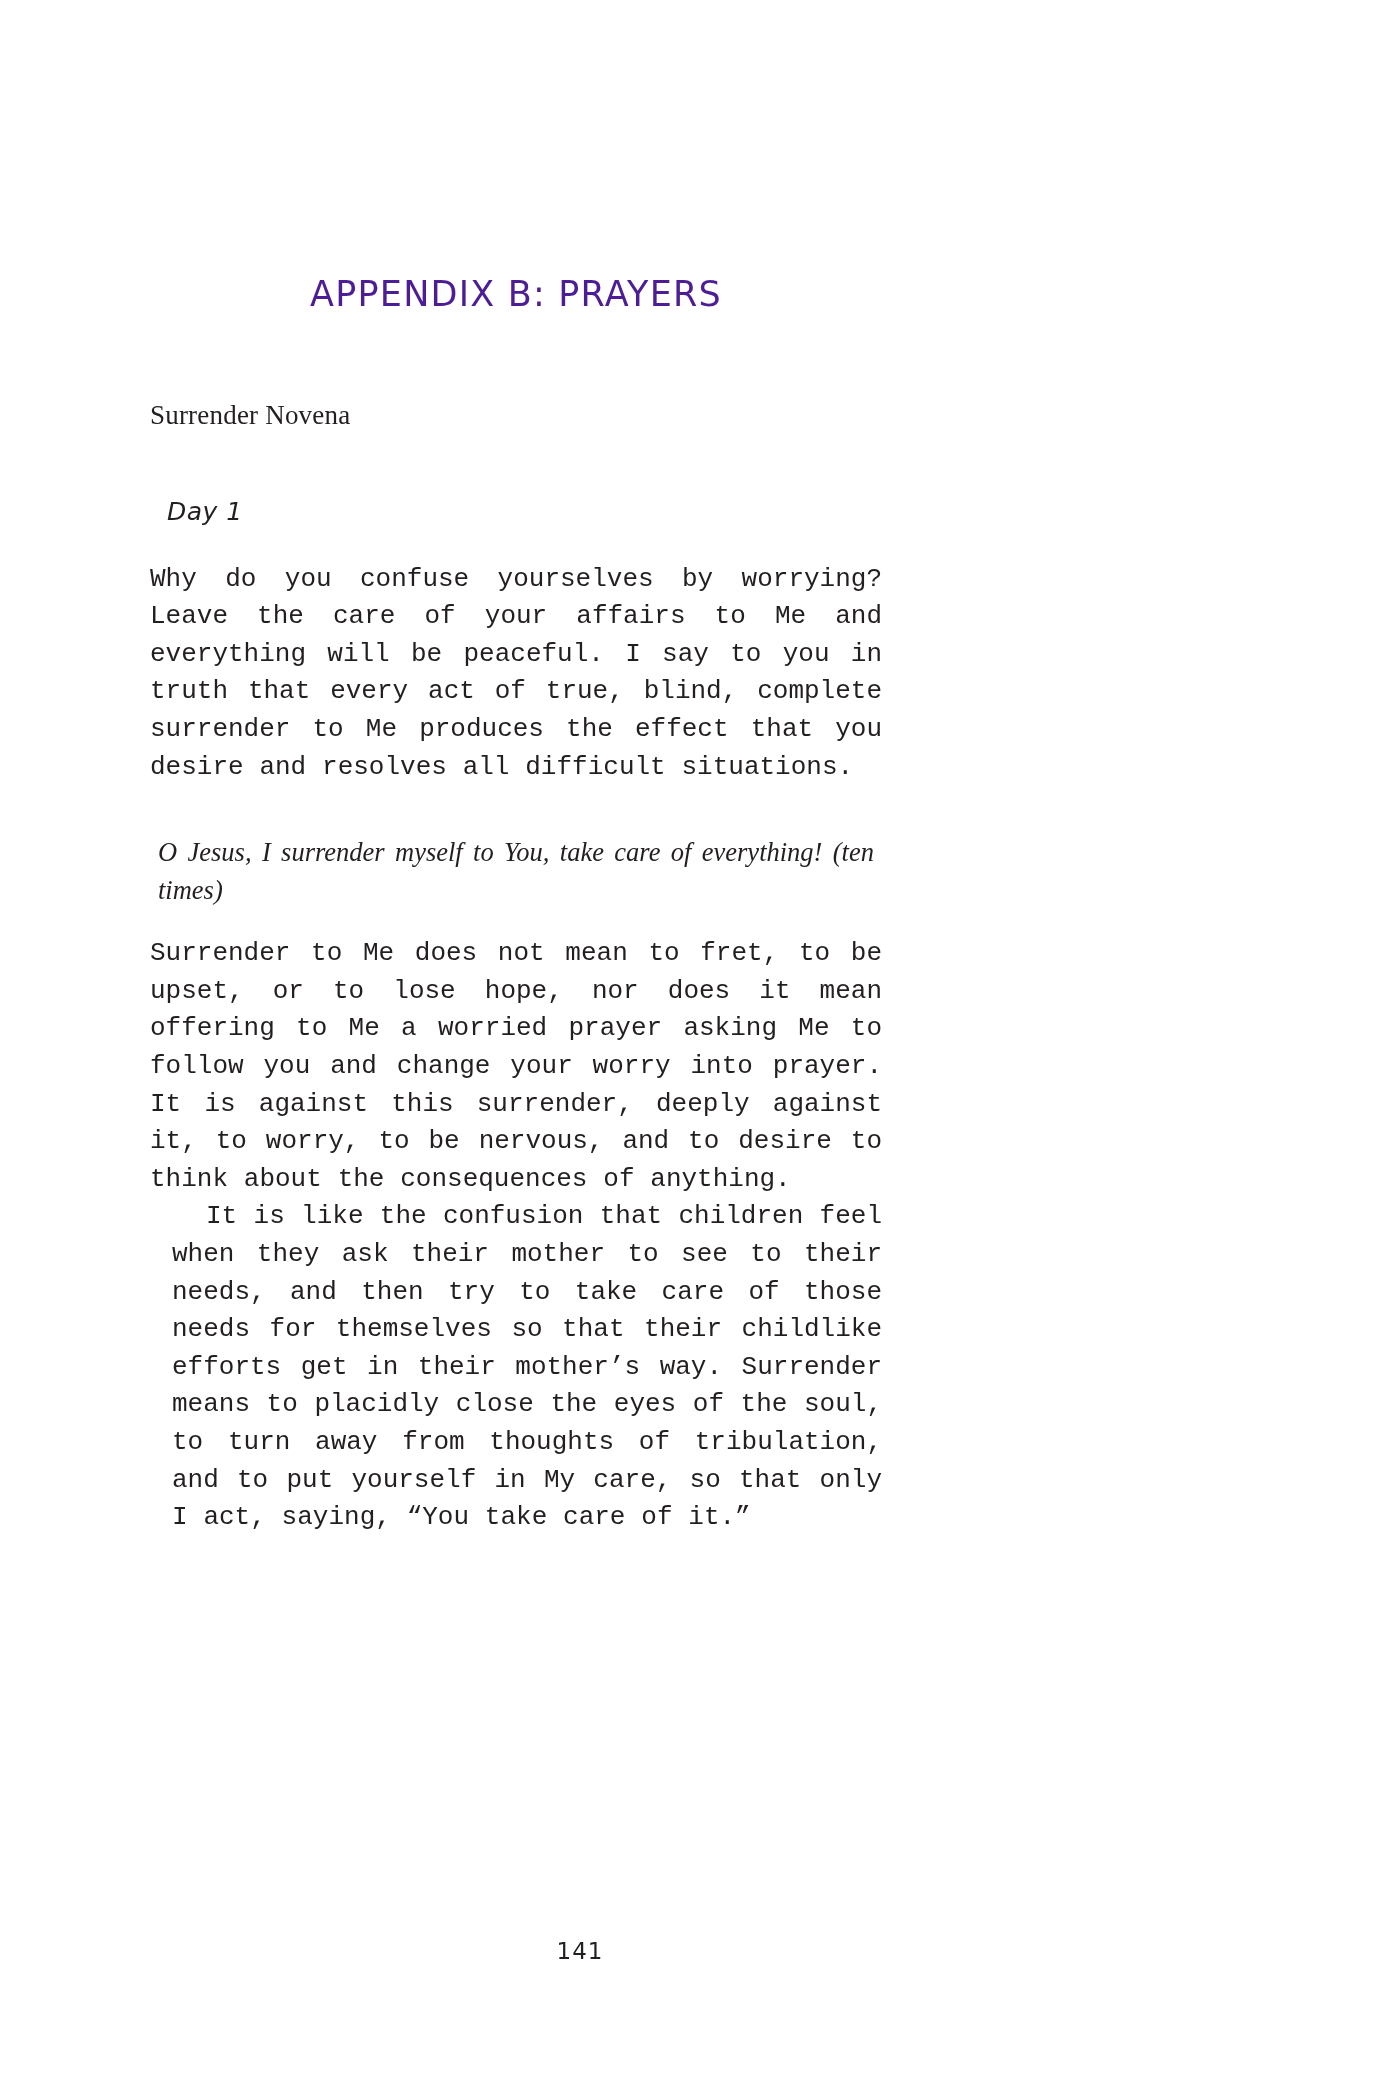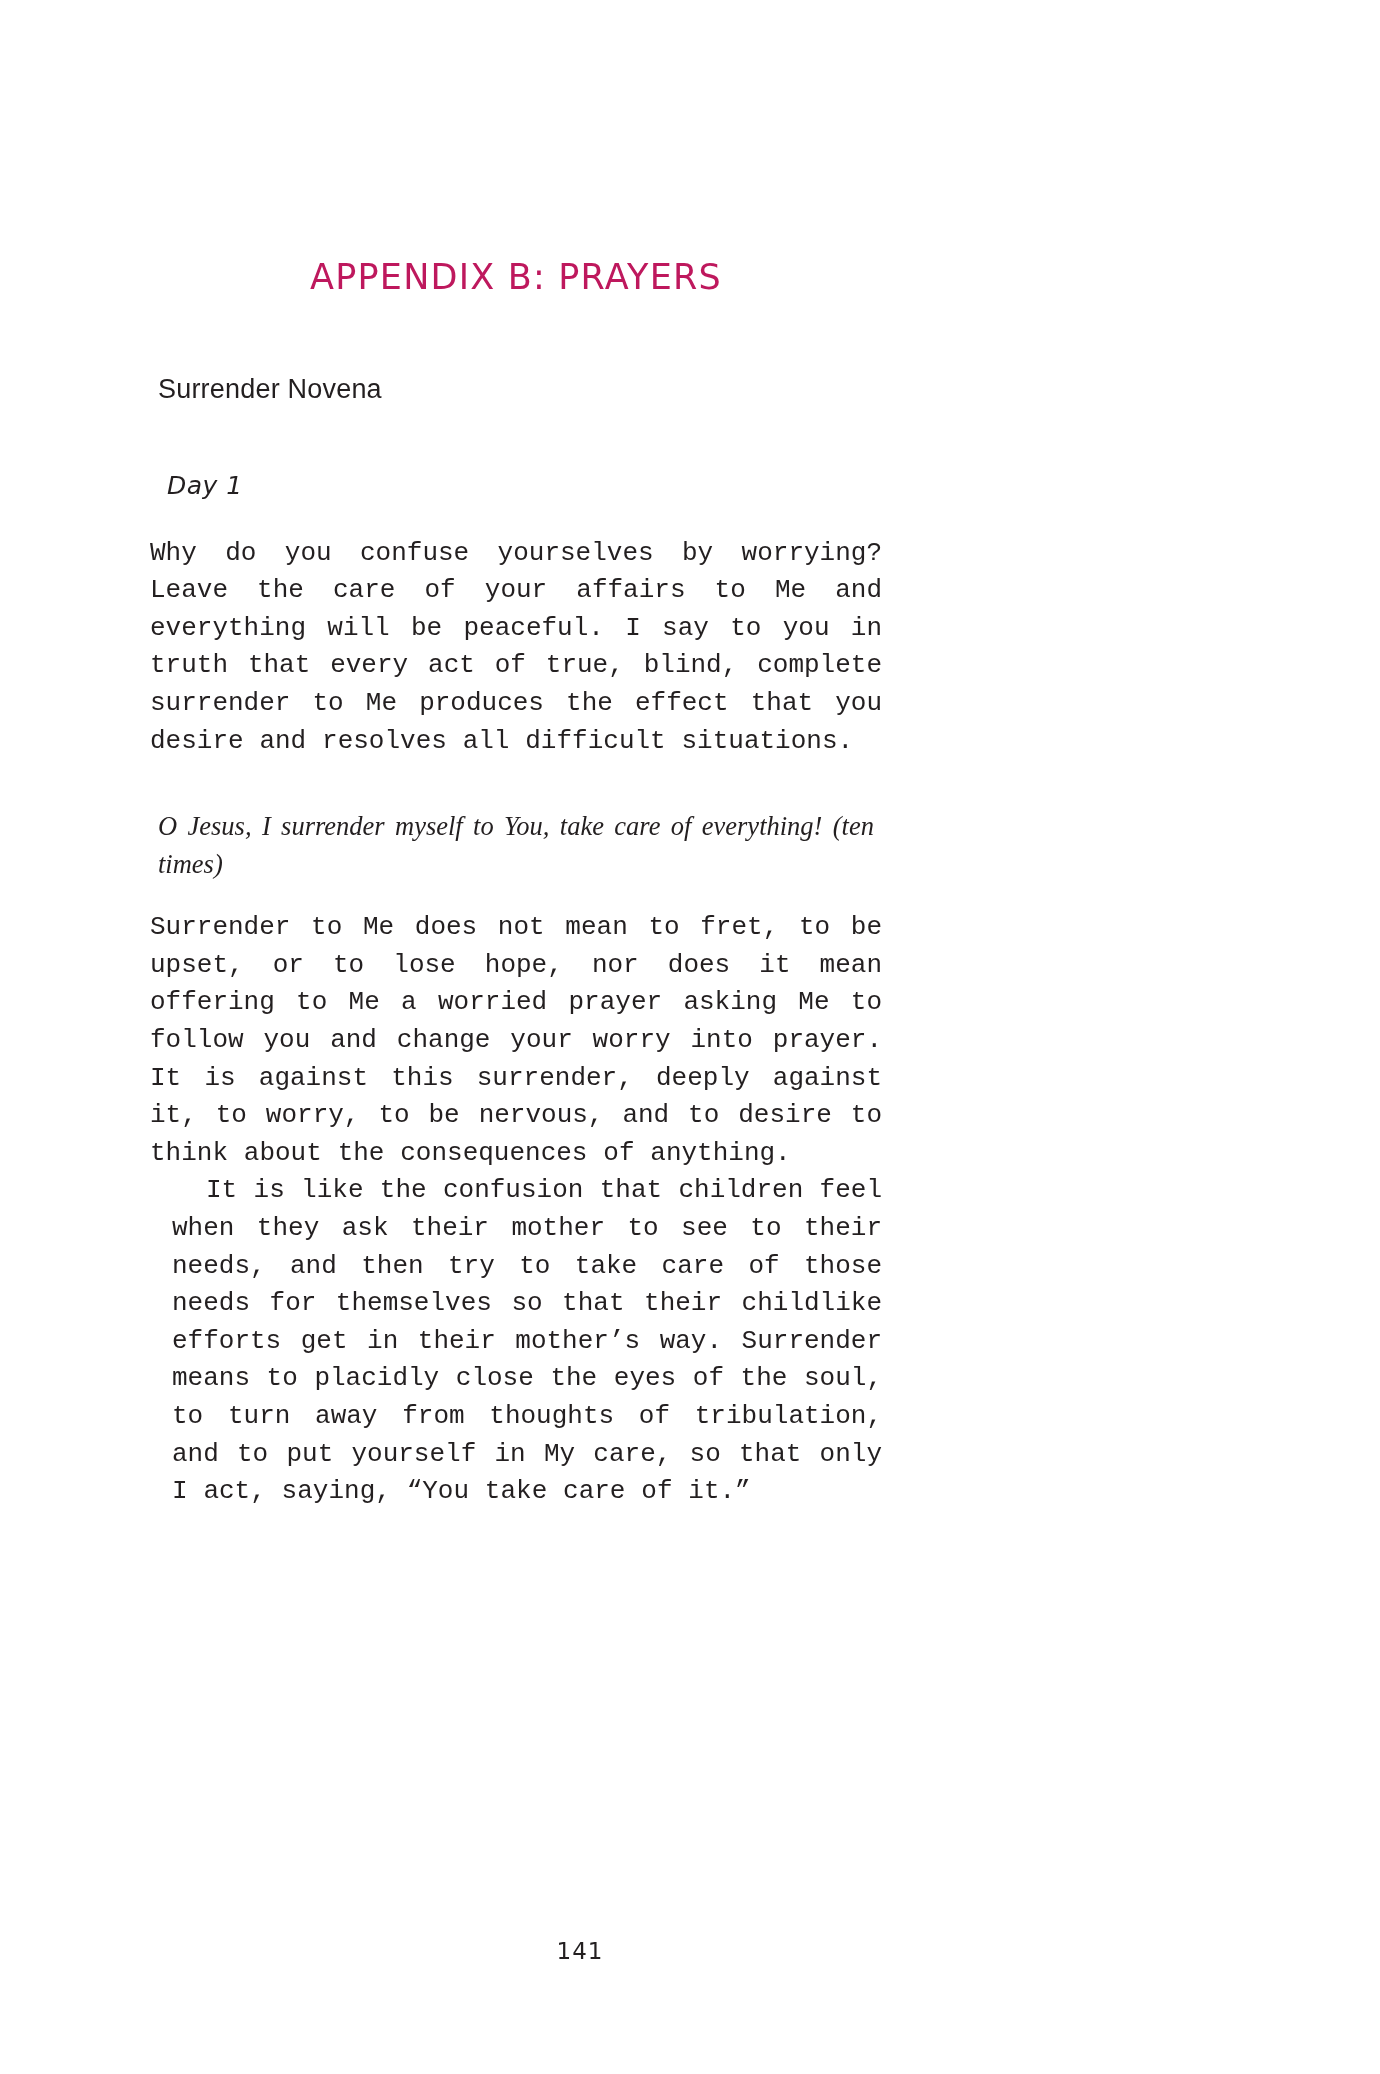--- a/index.html
+++ b/index.html
@@ -31,33 +31,33 @@
     top: 0;
     width: 732px;
   }
 
   .appendix-title {
     font-family: "DejaVu Sans", "Liberation Sans", sans-serif;
     font-size: 35px;
     font-weight: 400;
     letter-spacing: 1.2px;
     text-align: center;
-    color: #be185d;
-    margin: 0;
+    color: #4c1d95;
+    margin: 17px;
     padding-top: 258px;
     line-height: 1.1;
   }
 
   .section-heading {
-    font-family: Liberation Sans, sans-serif;
+    font-family: Liberation Serif, serif;
     font-size: 27px;
     font-weight: 400;
     letter-spacing: 0.2px;
     color: #231f20;
-    margin: 8px;
+    margin: 0;
     padding-top: 69px;
     line-height: 1.15;
   }
 
   .day-label {
     font-family: "DejaVu Sans", "Liberation Sans", sans-serif;
     font-style: italic;
     font-size: 25px;
     font-weight: 400;
     letter-spacing: 0.5px;

